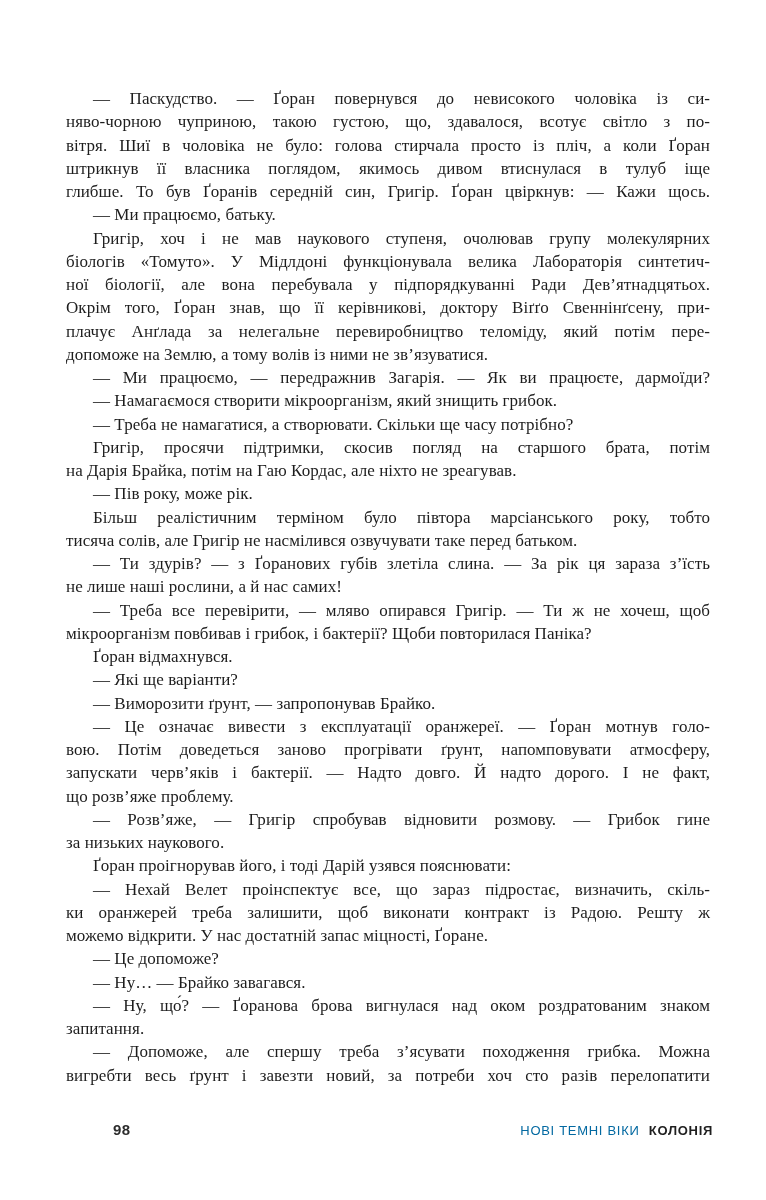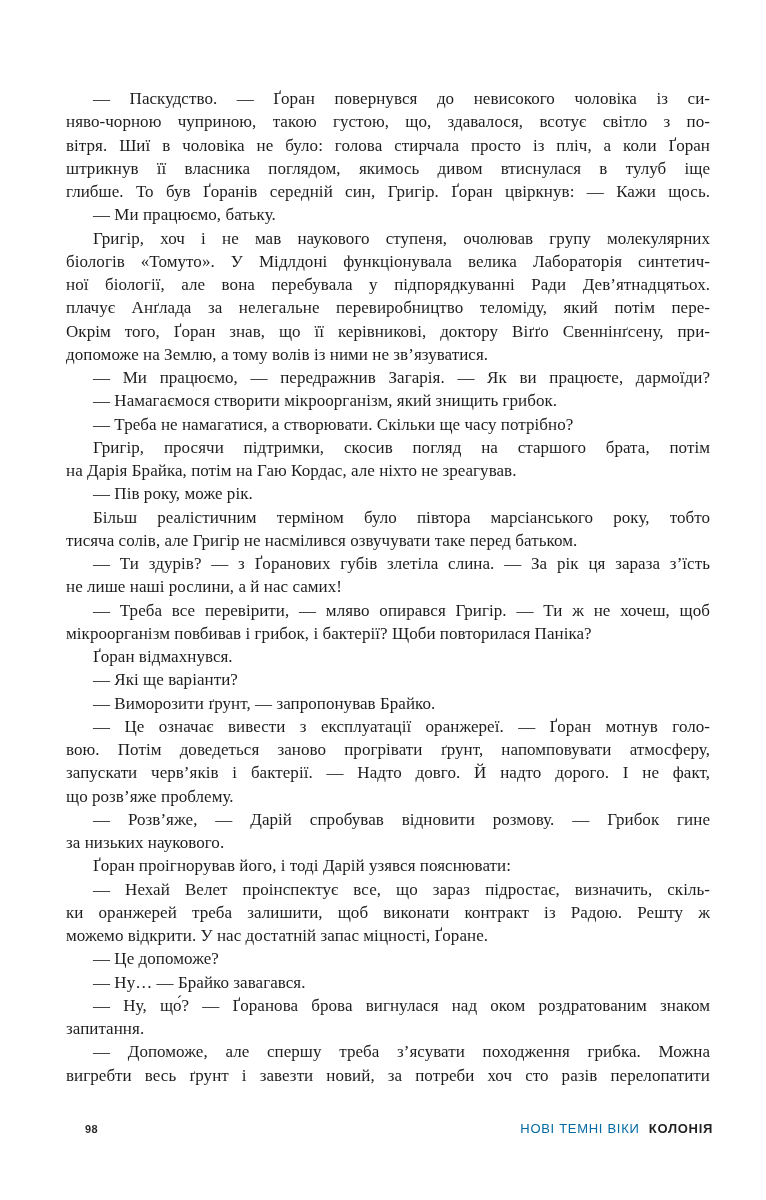--- a/index.html
+++ b/index.html
@@ -46,22 +46,22 @@
     position: absolute;
     left: 0;
     top: 1121px;
     width: 766px;
     display: flex;
     justify-content: space-between;
     align-items: baseline;
     font-family: "Liberation Sans", "DejaVu Sans", sans-serif;
   }
   .pagenum {
-    margin-left: 85px;
-    font-size: 11px;
+    margin-left: 113px;
+    font-size: 15px;
     font-weight: 700;
     color: #2c2c2c;
     letter-spacing: 0.4px;
   }
   .running {
     margin-right: 53px;
     font-size: 13px;
     letter-spacing: 0.7px;
     white-space: nowrap;
   }
@@ -83,43 +83,43 @@
   <main class="text-block" id="text-block">
       <div class="line indent just">— Паскудство. — Ґоран повернувся до невисокого чоловіка із си-</div>
       <div class="line just">няво-чорною чуприною, такою густою, що, здавалося, всотує світло з по-</div>
       <div class="line just">вітря. Шиї в чоловіка не було: голова стирчала просто із пліч, а коли Ґоран</div>
       <div class="line just">штрикнув її власника поглядом, якимось дивом втиснулася в тулуб іще</div>
       <div class="line just">глибше. То був Ґоранів середній син, Григір. Ґоран цвіркнув: — Кажи щось.</div>
       <div class="line indent">— Ми працюємо, батьку.</div>
       <div class="line indent just">Григір, хоч і не мав наукового ступеня, очолював групу молекулярних</div>
       <div class="line just">біологів «Томуто». У Мідлдоні функціонувала велика Лабораторія синтетич-</div>
       <div class="line just">ної біології, але вона перебувала у підпорядкуванні Ради Дев’ятнадцятьох.</div>
+      <div class="line just">Окрім того, Ґоран знав, що її керівникові, доктору Віґґо Свеннінґсену, при-</div>
       <div class="line just">плачує Анґлада за нелегальне перевиробництво теломіду, який потім пере-</div>
-      <div class="line just">Окрім того, Ґоран знав, що її керівникові, доктору Віґґо Свеннінґсену, при-</div>
       <div class="line">допоможе на Землю, а тому волів із ними не зв’язуватися.</div>
       <div class="line indent just">— Ми працюємо, — передражнив Загарія. — Як ви працюєте, дармоїди?</div>
       <div class="line indent">— Намагаємося створити мікроорганізм, який знищить грибок.</div>
       <div class="line indent">— Треба не намагатися, а створювати. Скільки ще часу потрібно?</div>
       <div class="line indent just">Григір, просячи підтримки, скосив погляд на старшого брата, потім</div>
       <div class="line">на Дарія Брайка, потім на Гаю Кордас, але ніхто не зреагував.</div>
       <div class="line indent">— Пів року, може рік.</div>
       <div class="line indent just">Більш реалістичним терміном було півтора марсіанського року, тобто</div>
       <div class="line">тисяча солів, але Григір не насмілився озвучувати таке перед батьком.</div>
       <div class="line indent just">— Ти здурів? — з Ґоранових губів злетіла слина. — За рік ця зараза з’їсть</div>
       <div class="line">не лише наші рослини, а й нас самих!</div>
       <div class="line indent just">— Треба все перевірити, — мляво опирався Григір. — Ти ж не хочеш, щоб</div>
       <div class="line">мікроорганізм повбивав і грибок, і бактерії? Щоби повторилася Паніка?</div>
       <div class="line indent">Ґоран відмахнувся.</div>
       <div class="line indent">— Які ще варіанти?</div>
       <div class="line indent">— Виморозити ґрунт, — запропонував Брайко.</div>
       <div class="line indent just">— Це означає вивести з експлуатації оранжереї. — Ґоран мотнув голо-</div>
       <div class="line just">вою. Потім доведеться заново прогрівати ґрунт, напомповувати атмосферу,</div>
       <div class="line just">запускати черв’яків і бактерії. — Надто довго. Й надто дорого. І не факт,</div>
       <div class="line">що розв’яже проблему.</div>
-      <div class="line indent just">— Розв’яже, — Дарій спробував відновити розмову. — Грибок гине</div>
+      <div class="line indent just">— Розв’яже, — Григір спробував відновити розмову. — Грибок гине</div>
       <div class="line">за низьких наукового.</div>
       <div class="line indent">Ґоран проігнорував його, і тоді Дарій узявся пояснювати:</div>
       <div class="line indent just">— Нехай Велет проінспектує все, що зараз підростає, визначить, скіль-</div>
       <div class="line just">ки оранжерей треба залишити, щоб виконати контракт із Радою. Решту ж</div>
       <div class="line">можемо відкрити. У нас достатній запас міцності, Ґоране.</div>
       <div class="line indent">— Це допоможе?</div>
       <div class="line indent">— Ну… — Брайко завагався.</div>
       <div class="line indent just">— Ну, що́? — Ґоранова брова вигнулася над оком роздратованим знаком</div>
       <div class="line">запитання.</div>
       <div class="line indent just">— Допоможе, але спершу треба з’ясувати походження грибка. Можна</div>

